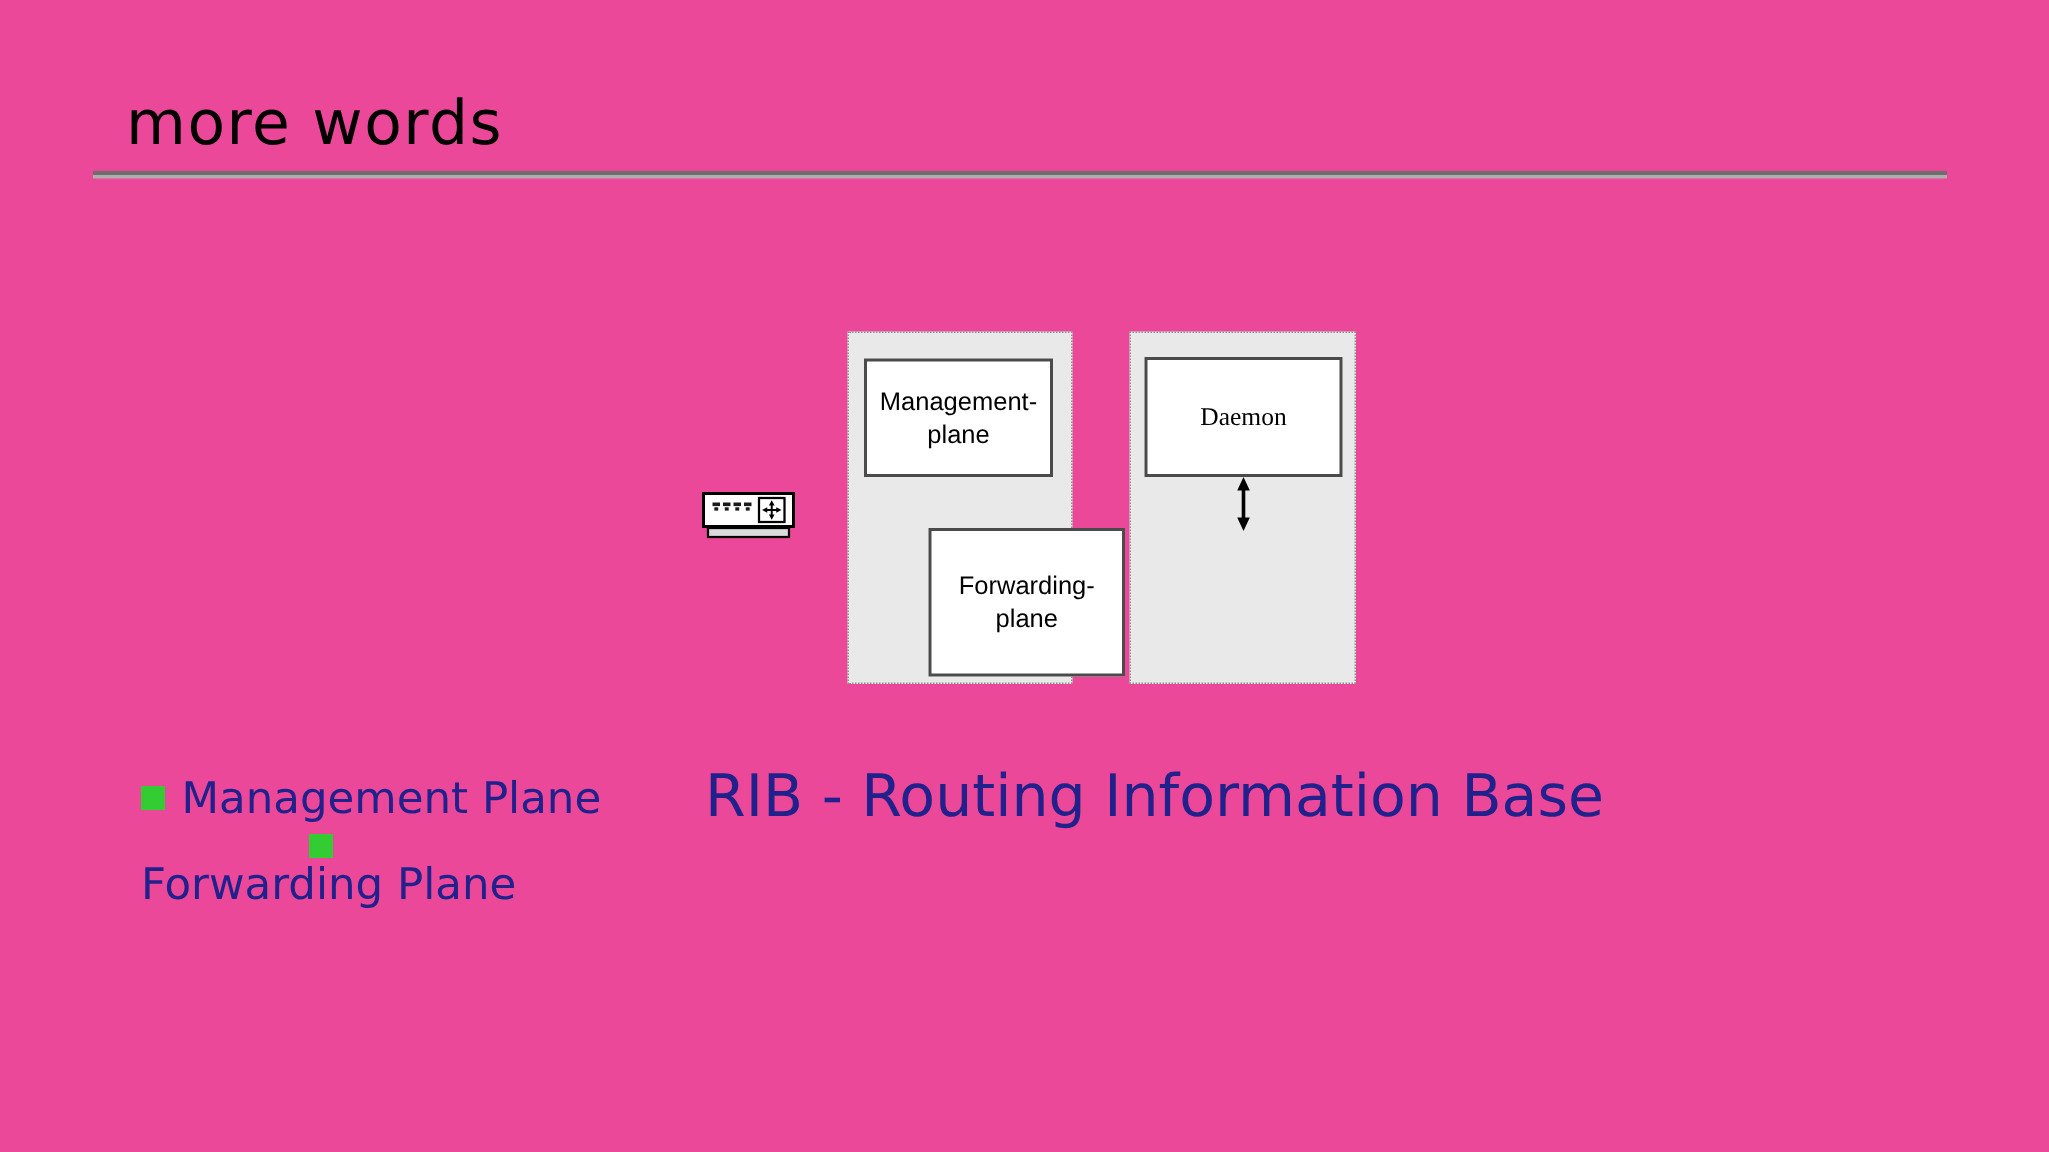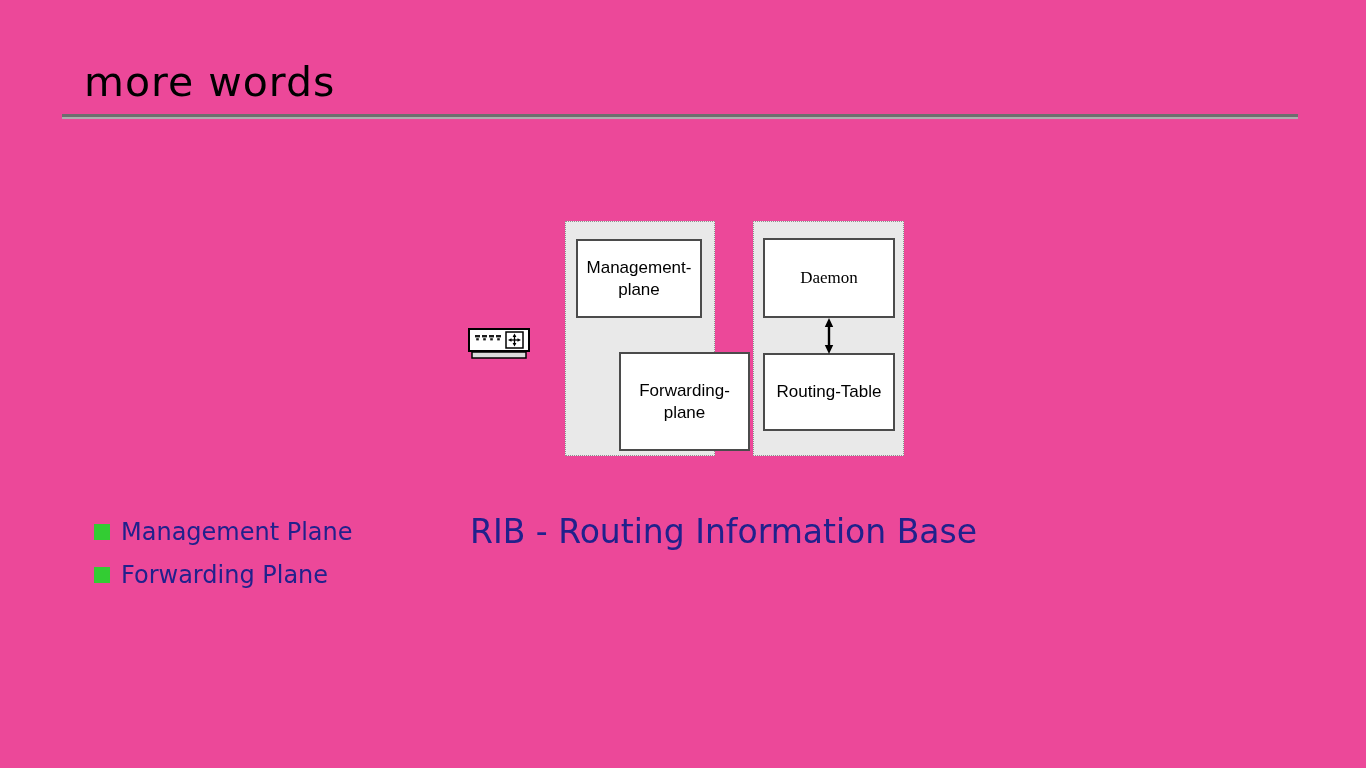--- a/index.html
+++ b/index.html
@@ -75,40 +75,40 @@
     top: 325px;
   }
 
   .bullet-row {
     position: absolute;
     display: flex;
     align-items: center;
     height: 38px;
   }
   .bullet-row-1 { left: 94px; top: 513px; }
-  .bullet-row-2 { left: 94px; top: 556px; }
+  .bullet-row-2 { left: 94px; top: 556px; flex-direction: column; }
 
   .bullet-square {
     width: 16px;
     height: 16px;
     background: #33cc33;
     margin-right: 11px;
     flex: 0 0 auto;
   }
 
   .bullet-label {
     color: #21218c;
-    font-size: 24px;
+    font-size: 29px;
     white-space: nowrap;
   }
 
   .definition {
     position: absolute;
     color: #21218c;
-    font-size: 33px;
+    font-size: 39px;
     white-space: nowrap;
     height: 38px;
     line-height: 38px;
   }
   .definition-1 { left: 470px; top: 513px; }
   .definition-2 { left: 470px; top: 556px; }
 </style>
 </head>
 <body>
 
@@ -153,23 +153,20 @@
   </div>
   <div class="node-box box-fwd">
     <span>Forwarding-</span>
     <span>plane</span>
   </div>
 
   <div class="panel panel-right"></div>
   <div class="node-box box-daemon">
     <span>Daemon</span>
   </div>
-  <div class="node-box box-rtable">
-    <span>Routing-Table</span>
-  </div>
 
   <svg class="arrow-vert" width="20" height="40" viewBox="0 0 20 40">
     <line x1="10" y1="9" x2="10" y2="31" stroke="#000000" stroke-width="2.4"></line>
     <polygon points="10,2 5.8,11 14.2,11" fill="#000000"></polygon>
     <polygon points="10,38 5.8,29 14.2,29" fill="#000000"></polygon>
   </svg>
 
   <div class="bullet-row bullet-row-1">
     <div class="bullet-square"></div>
     <div class="bullet-label">Management Plane</div>

